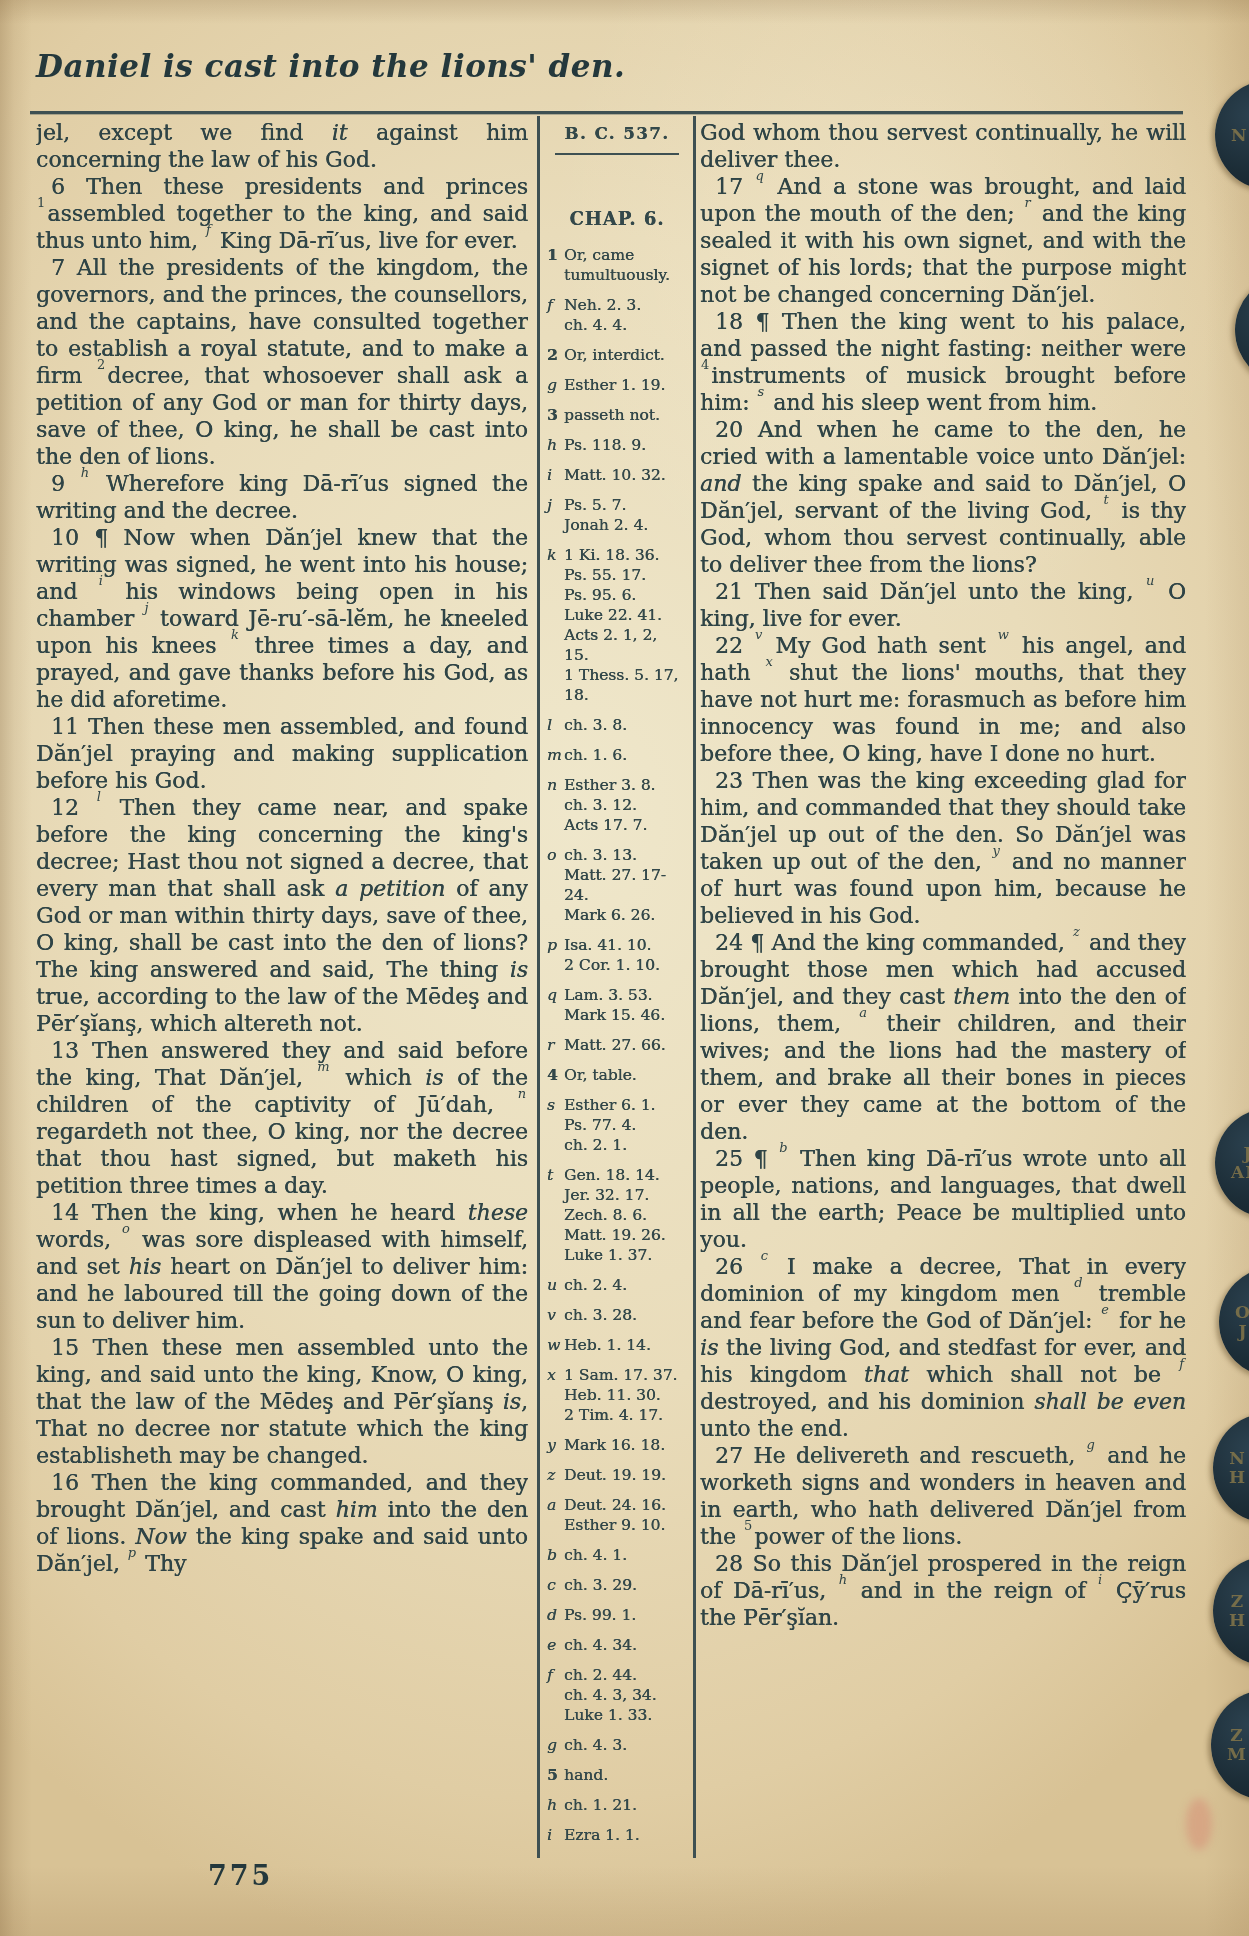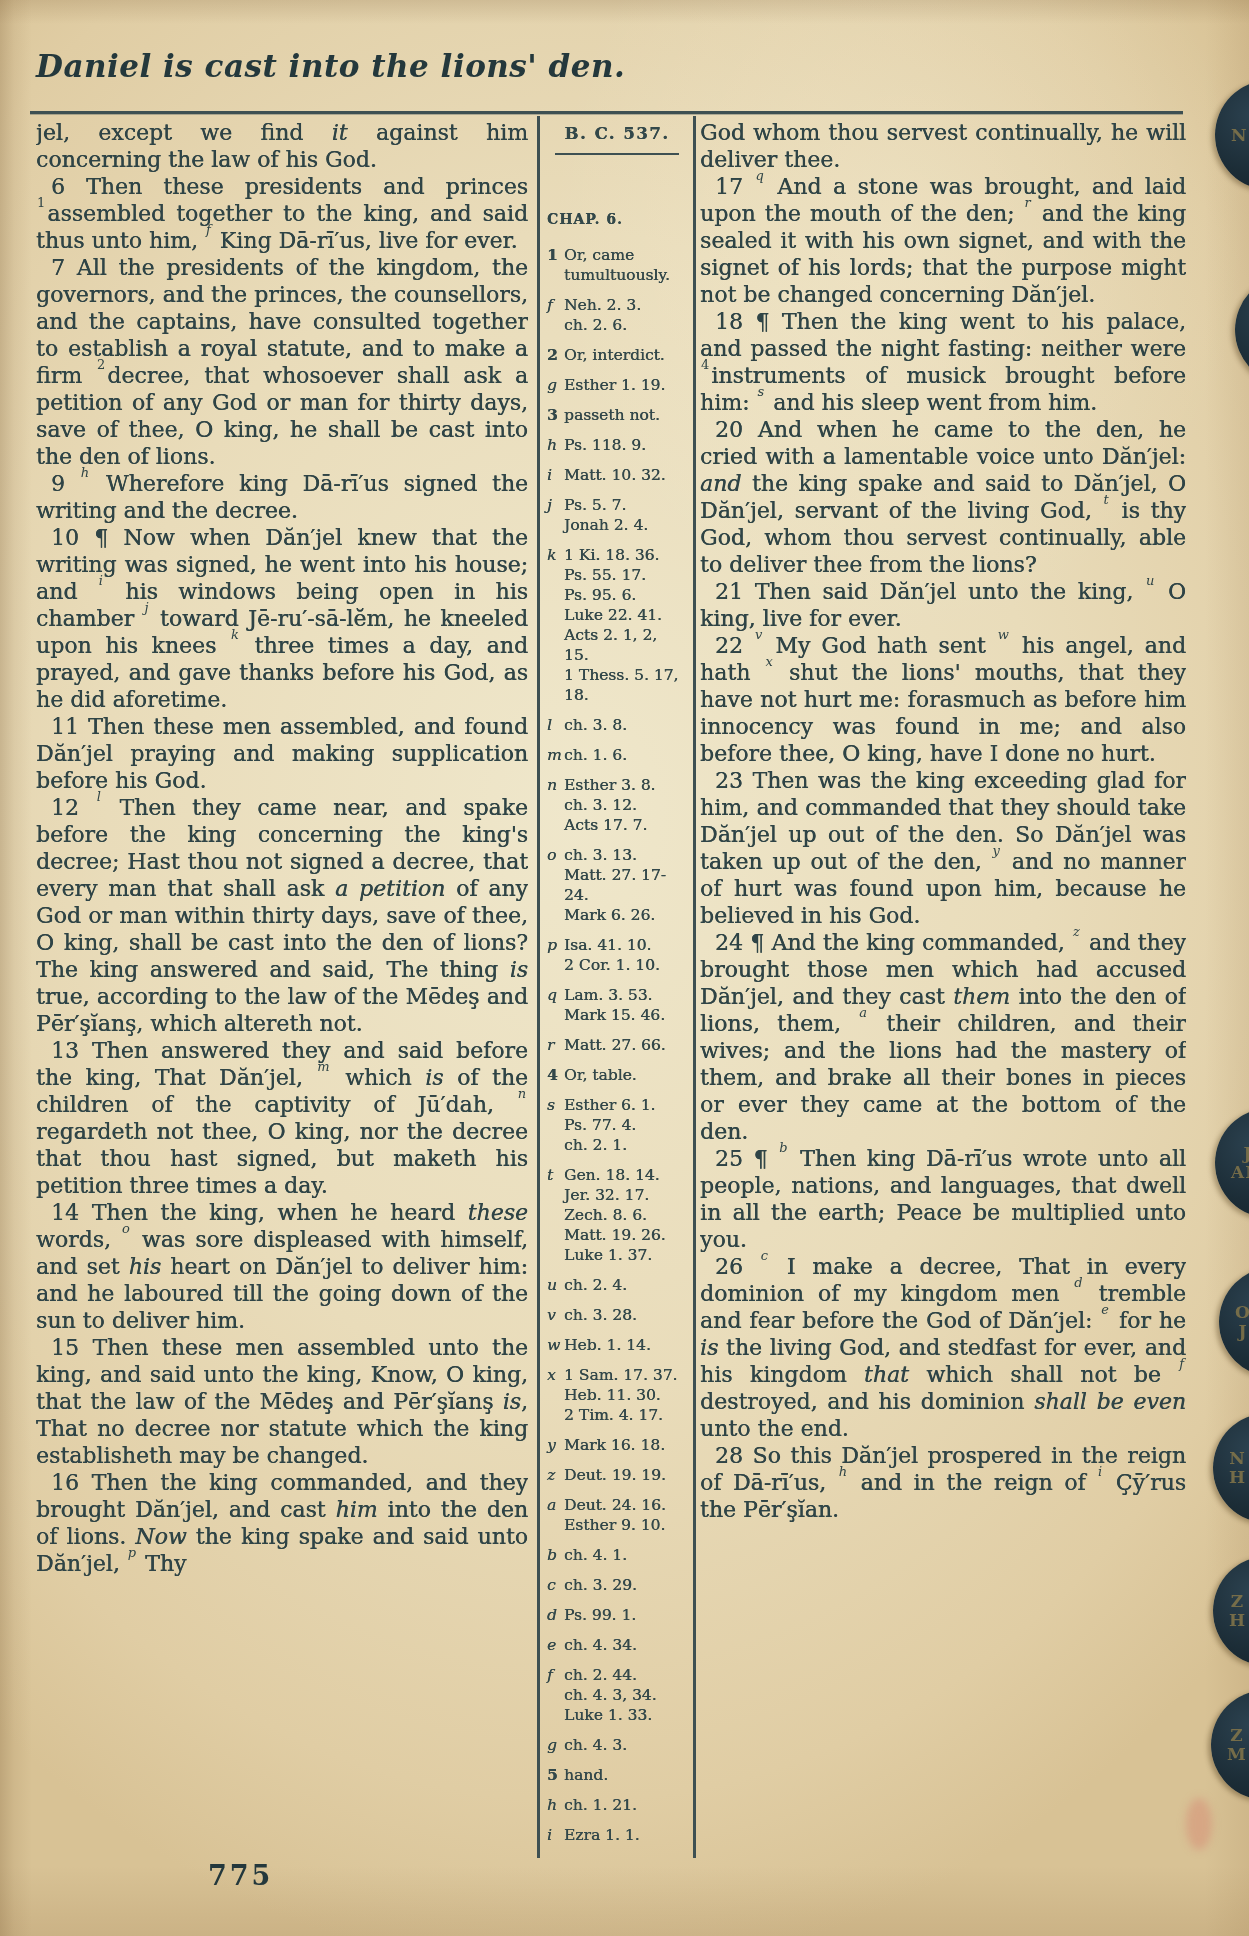--- a/index.html
+++ b/index.html
@@ -40,21 +40,21 @@
   sup.mnum{font-style:normal;}
   
   .vrule{position:absolute;top:116px;height:1742px;width:2.5px;background:var(--rule,#42565a);}
   .vrule-1{left:537px;}
   .vrule-2{left:693px;}
   
   .refcol{position:absolute;left:547px;top:124px;width:140px;font-size:15.5px;line-height:20px;
     color:#33484a;text-shadow:.3px 0 0 currentColor;}
   .bc{font-weight:bold;font-size:16.5px;text-align:center;letter-spacing:1.5px;}
   .bc-rule{height:2px;background:var(--rule,#3e5052);margin:9px 8px 0 8px;}
-  .chap{font-weight:bold;font-size:14px;text-align:left;letter-spacing:1px;margin:54px 0 16px 0;}
+  .chap{font-weight:bold;font-size:18px;text-align:center;letter-spacing:1px;margin:54px 0 16px 0;}
   .ref-entry{position:relative;padding-left:17px;margin-bottom:10px;}
   .ref-marker{position:absolute;left:0;top:0;}
   .ref-marker.mlet{font-style:italic;}
   .ref-marker.mnum{font-style:normal;font-weight:bold;}
   .ref-text{white-space:pre-line;}
   
   .page-number{position:absolute;left:208px;top:1860px;font-weight:bold;font-size:27px;
     letter-spacing:3px;color:var(--ink2,#24383c);}
   
   .tab{position:absolute;width:110px;height:110px;border-radius:50%;
@@ -92,21 +92,21 @@
   <div class="vrule vrule-1"></div>
 
   <div class="refcol">
     <div class="bc">B. C. 537.</div>
     <div class="bc-rule"></div>
     <div class="chap">CHAP. 6.</div>
     <div id="ref-entries">
         <div class="ref-entry"><span class="ref-marker mnum">1</span><span class="ref-text">Or, came
 tumultuously.</span></div>
         <div class="ref-entry"><span class="ref-marker mlet">f</span><span class="ref-text">Neh. 2. 3.
-ch. 2. 6.</span></div>
+ch. 4. 4.</span></div>
         <div class="ref-entry"><span class="ref-marker mnum">2</span><span class="ref-text">Or, interdict.</span></div>
         <div class="ref-entry"><span class="ref-marker mlet">g</span><span class="ref-text">Esther 1. 19.</span></div>
         <div class="ref-entry"><span class="ref-marker mnum">3</span><span class="ref-text">passeth not.</span></div>
         <div class="ref-entry"><span class="ref-marker mlet">h</span><span class="ref-text">Ps. 118. 9.</span></div>
         <div class="ref-entry"><span class="ref-marker mlet">i</span><span class="ref-text">Matt. 10. 32.</span></div>
         <div class="ref-entry"><span class="ref-marker mlet">j</span><span class="ref-text">Ps. 5. 7.
 Jonah 2. 4.</span></div>
         <div class="ref-entry"><span class="ref-marker mlet">k</span><span class="ref-text">1 Ki. 18. 36.
 Ps. 55. 17.
 Ps. 95. 6.
@@ -168,20 +168,21 @@
       <p class="verse">God whom thou servest continually, he will deliver thee.</p>
       <p class="verse ind">17 <sup class="mlet">q</sup> And a stone was brought, and laid upon the mouth of the den; <sup class="mlet">r</sup> and the king sealed it with his own signet, and with the signet of his lords; that the purpose might not be changed concerning Dăn′jel.</p>
       <p class="verse ind">18 ¶ Then the king went to his palace, and passed the night fasting: neither were <sup class="mnum">4</sup>instruments of musick brought before him: <sup class="mlet">s</sup> and his sleep went from him.</p>
       <p class="verse ind">20 And when he came to the den, he cried with a lamentable voice unto Dăn′jel: <em>and</em> the king spake and said to Dăn′jel, O Dăn′jel, servant of the living God, <sup class="mlet">t</sup> is thy God, whom thou servest continually, able to deliver thee from the lions?</p>
       <p class="verse ind">21 Then said Dăn′jel unto the king, <sup class="mlet">u</sup> O king, live for ever.</p>
       <p class="verse ind">22 <sup class="mlet">v</sup> My God hath sent <sup class="mlet">w</sup> his angel, and hath <sup class="mlet">x</sup> shut the lions' mouths, that they have not hurt me: forasmuch as before him innocency was found in me; and also before thee, O king, have I done no hurt.</p>
       <p class="verse ind">23 Then was the king exceeding glad for him, and commanded that they should take Dăn′jel up out of the den. So Dăn′jel was taken up out of the den, <sup class="mlet">y</sup> and no manner of hurt was found upon him, because he believed in his God.</p>
       <p class="verse ind">24 ¶ And the king commanded, <sup class="mlet">z</sup> and they brought those men which had accused Dăn′jel, and they cast <em>them</em> into the den of lions, them, <sup class="mlet">a</sup> their children, and their wives; and the lions had the mastery of them, and brake all their bones in pieces or ever they came at the bottom of the den.</p>
       <p class="verse ind">25 ¶ <sup class="mlet">b</sup> Then king Dā-rī′us wrote unto all people, nations, and languages, that dwell in all the earth; Peace be multiplied unto you.</p>
       <p class="verse ind">26 <sup class="mlet">c</sup> I make a decree, That in every dominion of my kingdom men <sup class="mlet">d</sup> tremble and fear before the God of Dăn′jel: <sup class="mlet">e</sup> for he <em>is</em> the living God, and stedfast for ever, and his kingdom <em>that</em> which shall not be <sup class="mlet">f</sup> destroyed, and his dominion <em>shall be even</em> unto the end.</p>
+      <p class="verse ind">27 He delivereth and rescueth, <sup class="mlet">g</sup> and he worketh signs and wonders in heaven and in earth, who hath delivered Dăn′jel from the <sup class="mnum">5</sup>power of the lions.</p>
       <p class="verse ind">28 So this Dăn′jel prospered in the reign of Dā-rī′us, <sup class="mlet">h</sup> and in the reign of <sup class="mlet">i</sup> Çȳ′rus the Pēr′şĭan.</p>
     </div>
 
   <div class="page-number">775</div>
 
   <div class="smudge"></div>
 <div class="tab" style="top: 80px; right: -76px;">
       <div class="tab-letters">N</div>
     </div>
     <div class="tab" style="top: 275px; right: -96px;">

